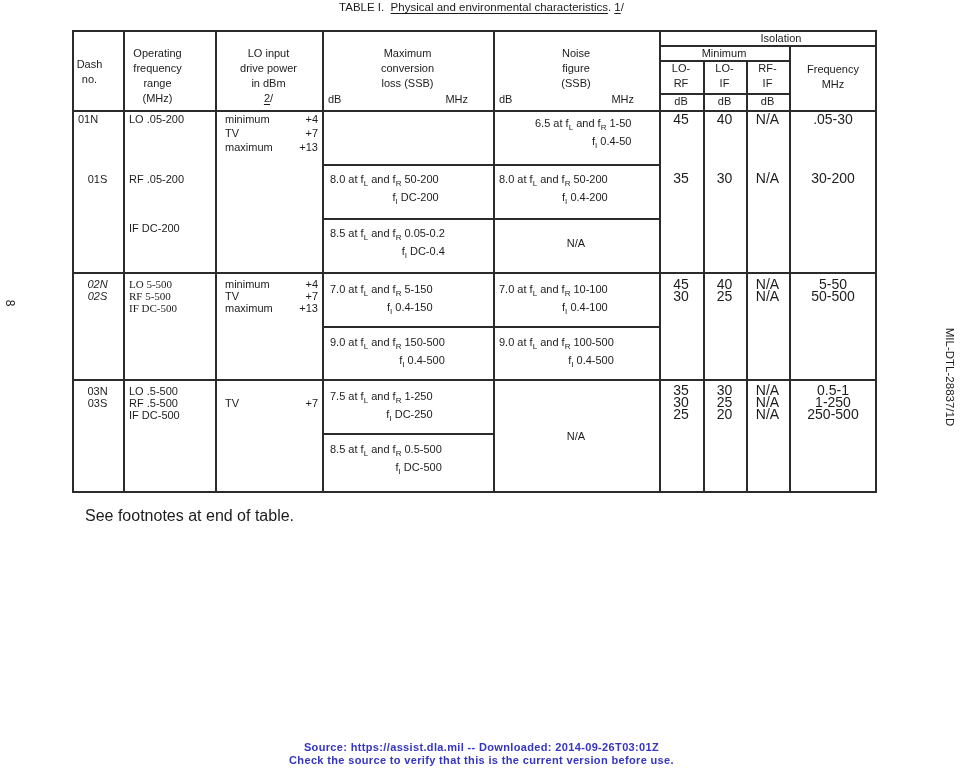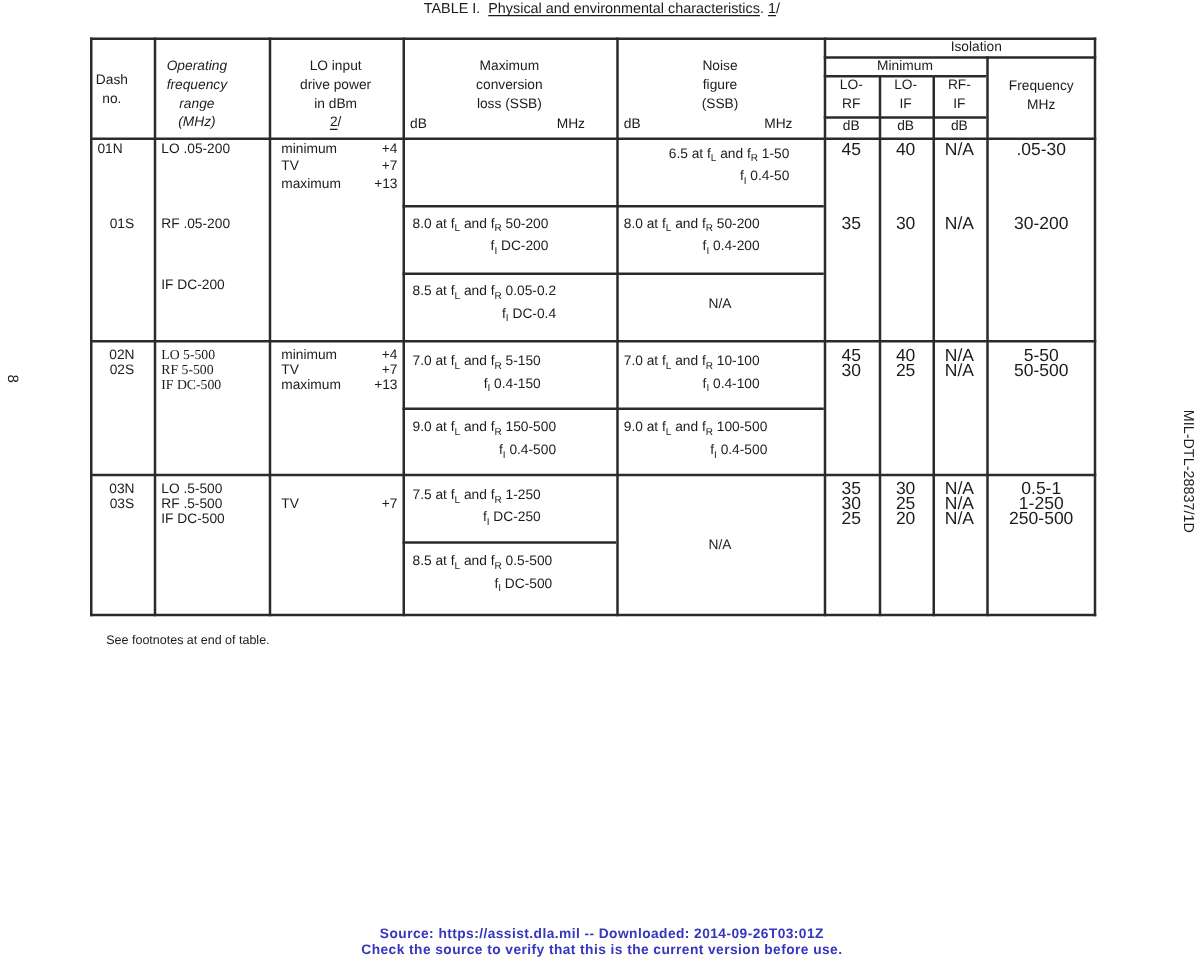--- a/index.html
+++ b/index.html
@@ -22,21 +22,21 @@
   .fcell .inner{display:inline-block;text-align:right;}
   sub{font-size:8px;line-height:0;}
   .units{display:flex;justify-content:space-between;box-sizing:border-box;padding-left:6px;padding-right:25px;}
   .driverow{display:flex;justify-content:space-between;}
   .isorow{position:absolute;left:587px;width:218px;display:flex;font-size:14px;line-height:12px;}
   .isorow span{display:block;text-align:center;}
   .w1{width:44px;}.w2{width:43px;}.w3{width:43px;}.w4{width:88px;}
   .u{text-decoration:underline;text-underline-offset:2px;}
   #pagetitle{position:absolute;top:1px;left:0;width:963px;text-align:center;font-size:11.5px;}
   #pagetitle span{white-space:pre;}
-  #footnote{position:absolute;left:85px;top:507px;font-size:10px;text-align:center;}
+  #footnote{position:absolute;left:85px;top:507px;font-size:16px;text-align:center;}
   .source{position:absolute;left:0;width:963px;text-align:center;font-size:11px;font-weight:bold;letter-spacing:0.35px;color:#3535bd;}
   #sideno{position:absolute;left:-1px;top:296px;width:22px;text-align:center;font-size:12px;transform:rotate(90deg);}
   #docno{position:absolute;left:950px;top:377px;white-space:nowrap;font-size:11.5px;transform:translate(-50%,-50%) rotate(90deg);}
 </style>
 </head>
 <body>
 
 <div id="pagetitle">
   <span>TABLE I.  </span><span class="u">Physical and environmental characteristics</span><span>. </span><span class="u">1</span><span>/</span>
 </div>
@@ -65,21 +65,21 @@
   <div class="hl" style="top:188px;left:250px;width:337px;"></div>
   <div class="hl thick" style="top:242px;left:0;width:805px;"></div>
   <div class="hl" style="top:296px;left:250px;width:337px;"></div>
   <div class="hl thick" style="top:349px;left:0;width:805px;"></div>
   <div class="hl" style="top:403px;left:250px;width:171px;"></div>
 
   <div class="cell cx" style="left:0;top:27px;width:35px;">
     <div>Dash</div>
     <div>no.</div>
   </div>
-  <div class="cell cx" style="left:51px;top:16px;width:69px;font-style:italic;">
+  <div class="cell cx" style="left:51px;top:16px;width:69px;">
     <div>Operating</div>
     <div>frequency</div>
     <div>range</div>
     <div>(MHz)</div>
   </div>
   <div class="cell cx" style="left:143px;top:16px;width:107px;">
     <div>LO input</div>
     <div>drive power</div>
     <div>in dBm</div>
     <div><span class="u">2</span><span>/</span></div>
@@ -174,21 +174,21 @@
       <span class="w3">N/A</span>
       <span class="w4">.05-30</span>
   </div>
   <div class="isorow" style="top:142px;">
     <span class="w1">35</span>
       <span class="w2">30</span>
       <span class="w3">N/A</span>
       <span class="w4">30-200</span>
   </div>
 
-  <div class="cell cx lh12" style="left:0;top:248px;width:51px;">
+  <div class="cell cx lh12" style="left:0;top:248px;width:51px;font-style:italic;">
     <div>02N</div>
     <div>02S</div>
   </div>
   <div class="cell lh12" style="left:57px;top:248px;font-family:Liberation Serif, serif;">
     <div>LO 5-500</div>
     <div>RF 5-500</div>
     <div>IF DC-500</div>
   </div>
   <div class="cell lh12" style="left:153px;top:248px;width:93px;">
     <div class="driverow">

